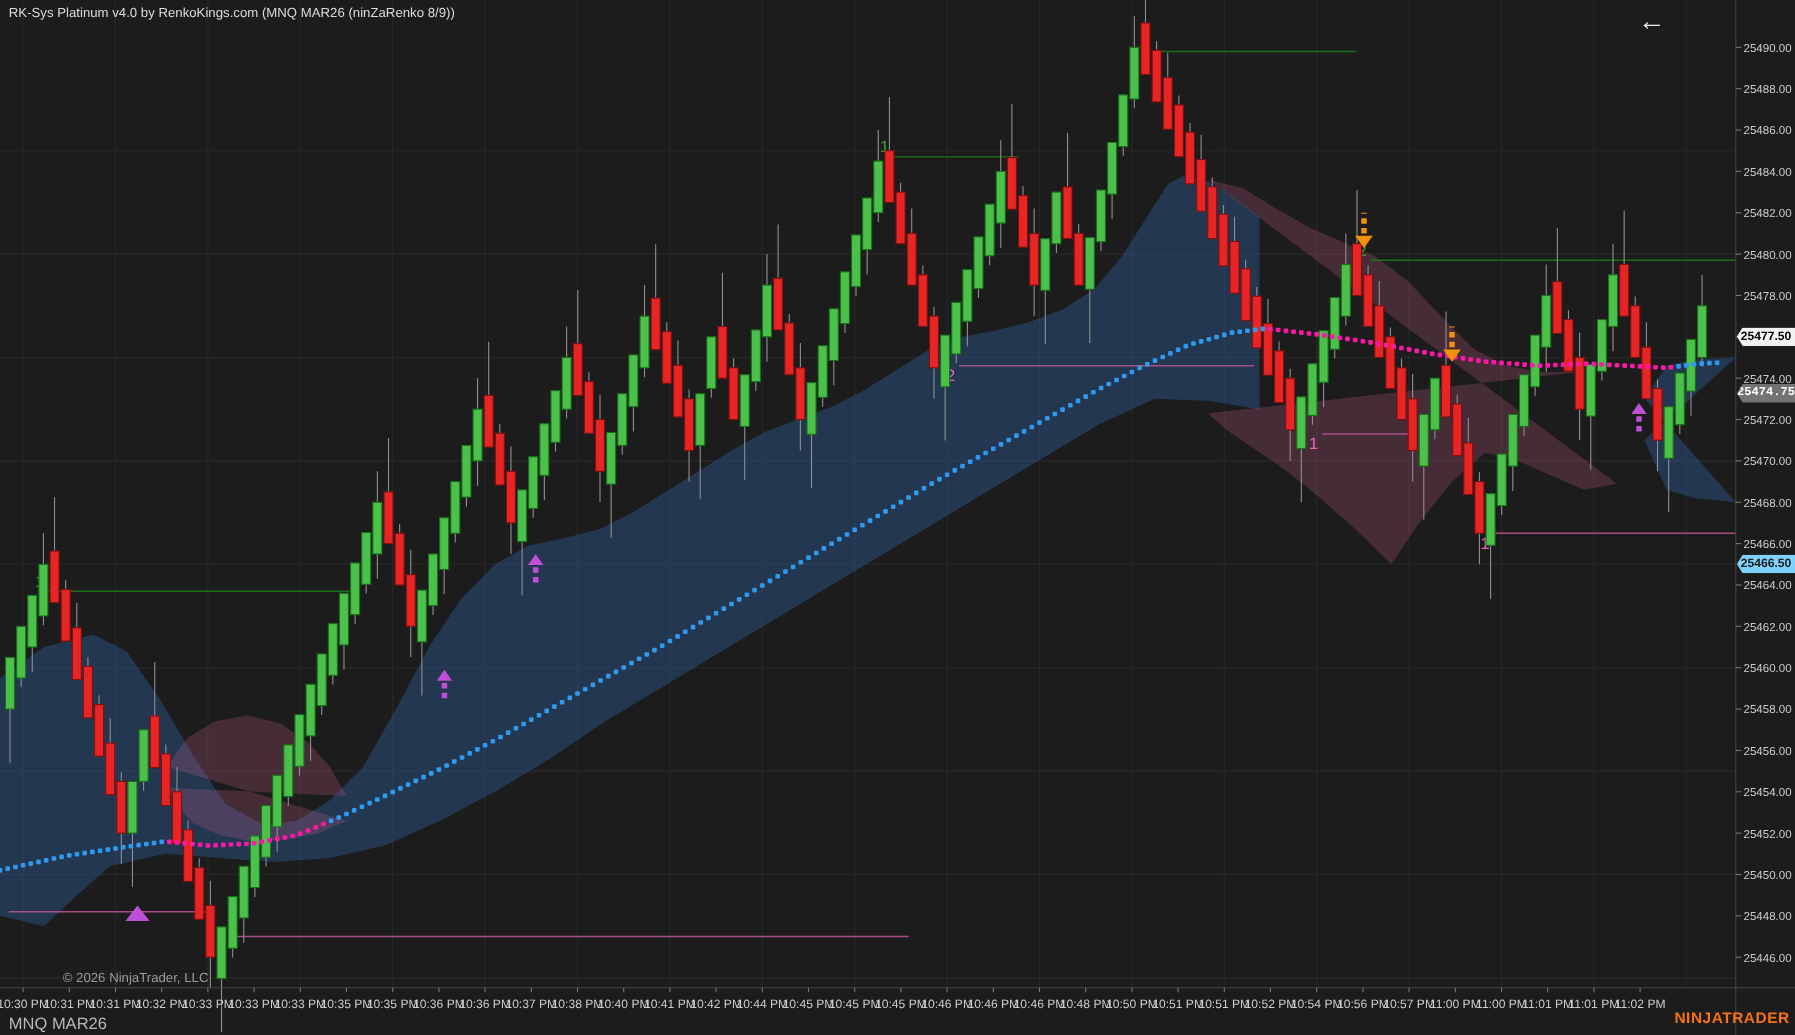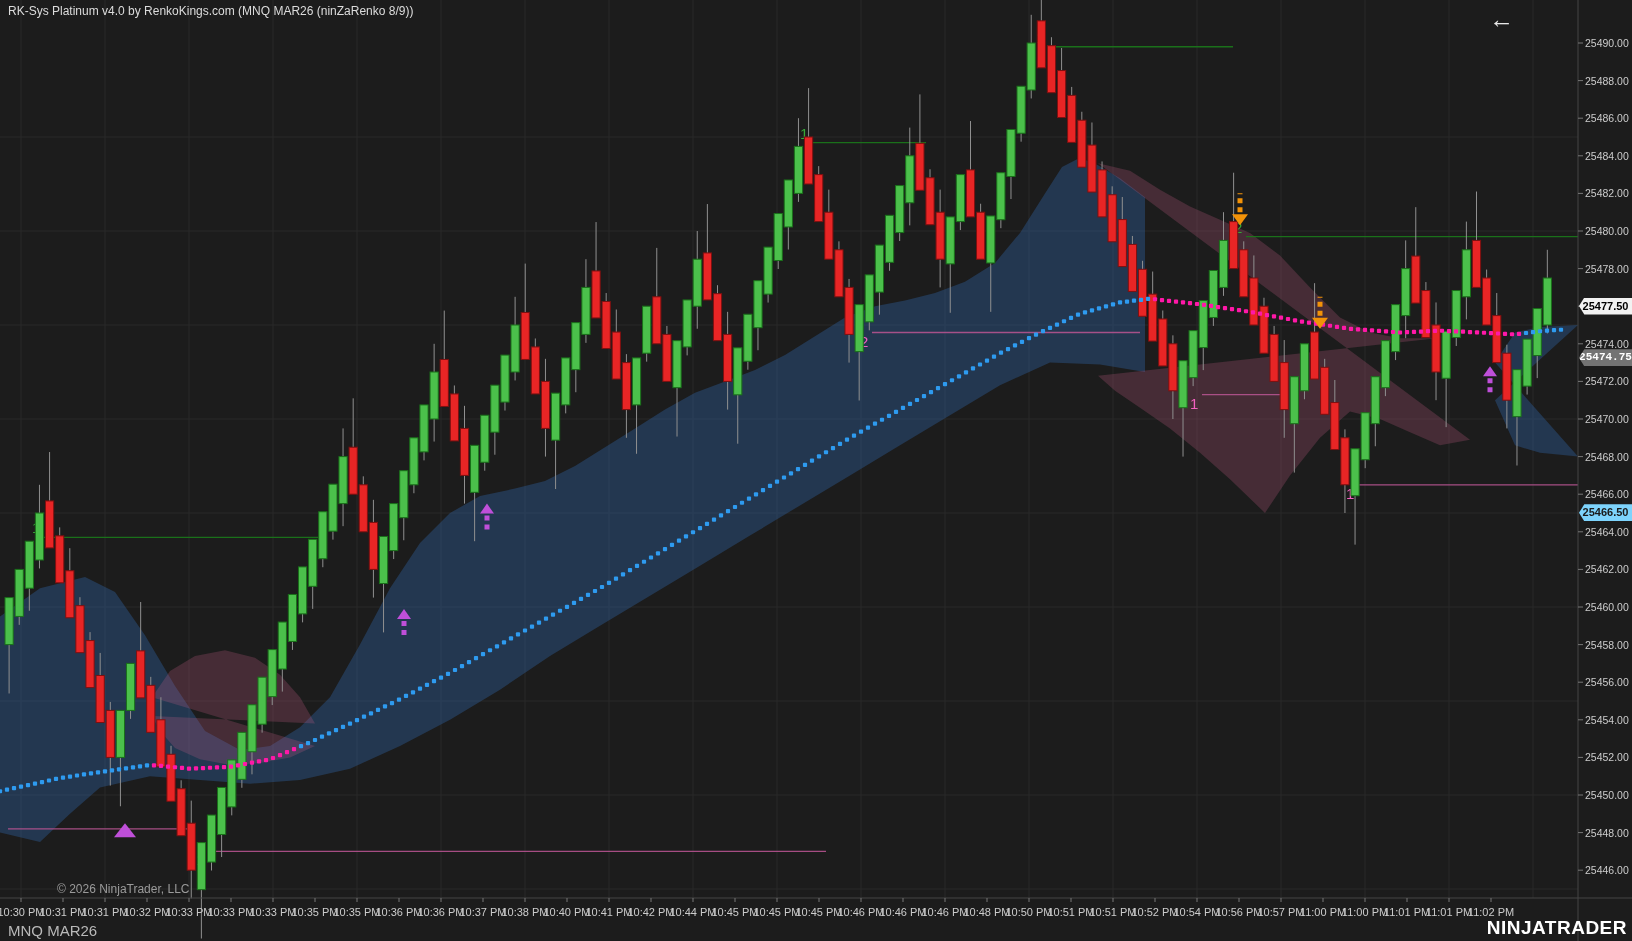--- a/index.html
+++ b/index.html
@@ -3,21 +3,21 @@
 <meta charset="utf-8">
 <style>
   html,body{margin:0;padding:0;background:#141414;}
   #app{position:relative;width:1632px;height:941px;background:#1c1c1c;overflow:hidden;
        font-family:"Liberation Sans",sans-serif;}
   #chart-svg{position:absolute;left:0;top:0;}
   .titlebar{position:absolute;left:8px;top:4px;font-size:12px;color:#dcdcdc;z-index:5;}
   .back-btn{position:absolute;right:118px;top:6px;font-size:25px;color:#e8e8e8;cursor:pointer;z-index:6;line-height:26px;}
   .copyright{position:absolute;left:10px;top:882px;font-size:12px;color:#9a9a9a;z-index:5;margin-left:47px;}
   .instrument{position:absolute;left:8px;top:922px;font-size:15px;color:#b9b9b9;z-index:5;}
-  .brand{position:absolute;right:5px;top:917px;font-size:19px;font-weight:bold;letter-spacing:.5px;color:#ffffff;z-index:5;}
+  .brand{position:absolute;right:5px;top:917px;font-size:14px;font-weight:bold;letter-spacing:.5px;color:#f97316;z-index:5;}
   .pmarker{position:absolute;left:1579px;width:53px;height:17px;line-height:17px;text-align:center;
            font-size:11px;font-weight:bold;z-index:7;
            clip-path:polygon(0 50%,10% 0,100% 0,100% 100%,10% 100%);margin-top:28px;}
   .pm-white{background:#f2f2f2;color:#000;}
   .pm-blue{background:#737373;color:#fff;font-family:Liberation Mono, monospace;}
   .pm-pink{background:#7dd3fc;color:#1a1a1a;}
 </style>
 </head>
 <body>
 

